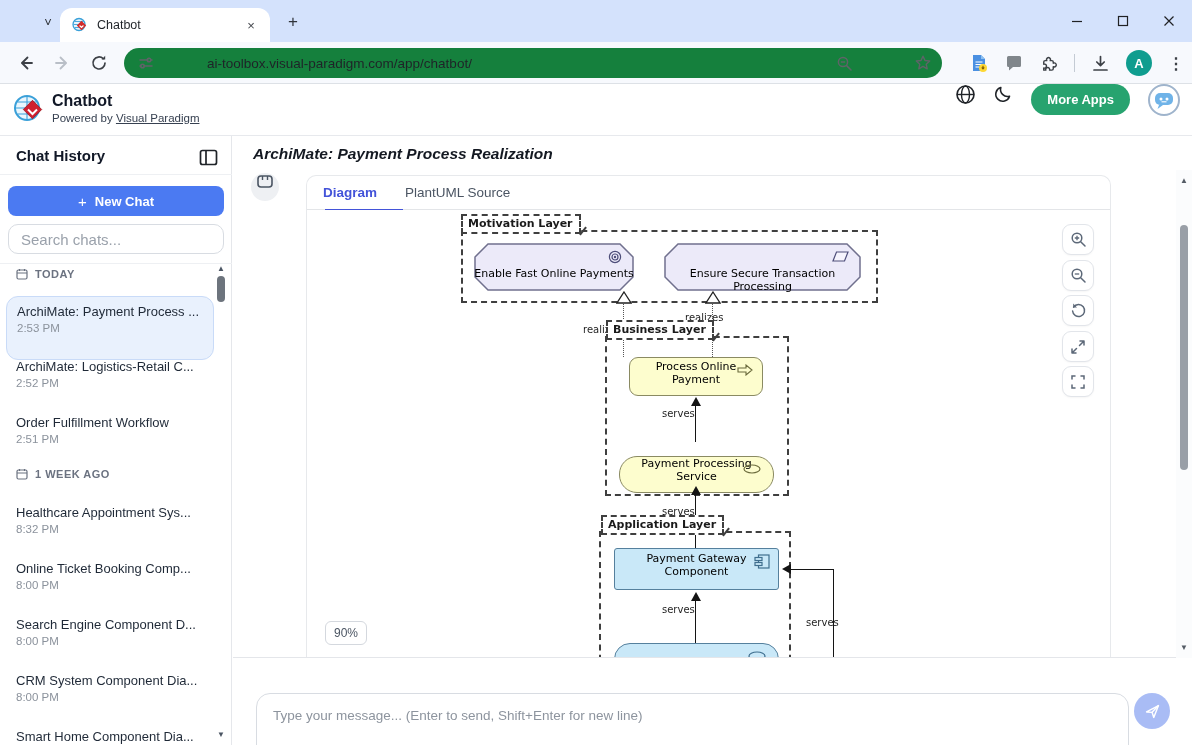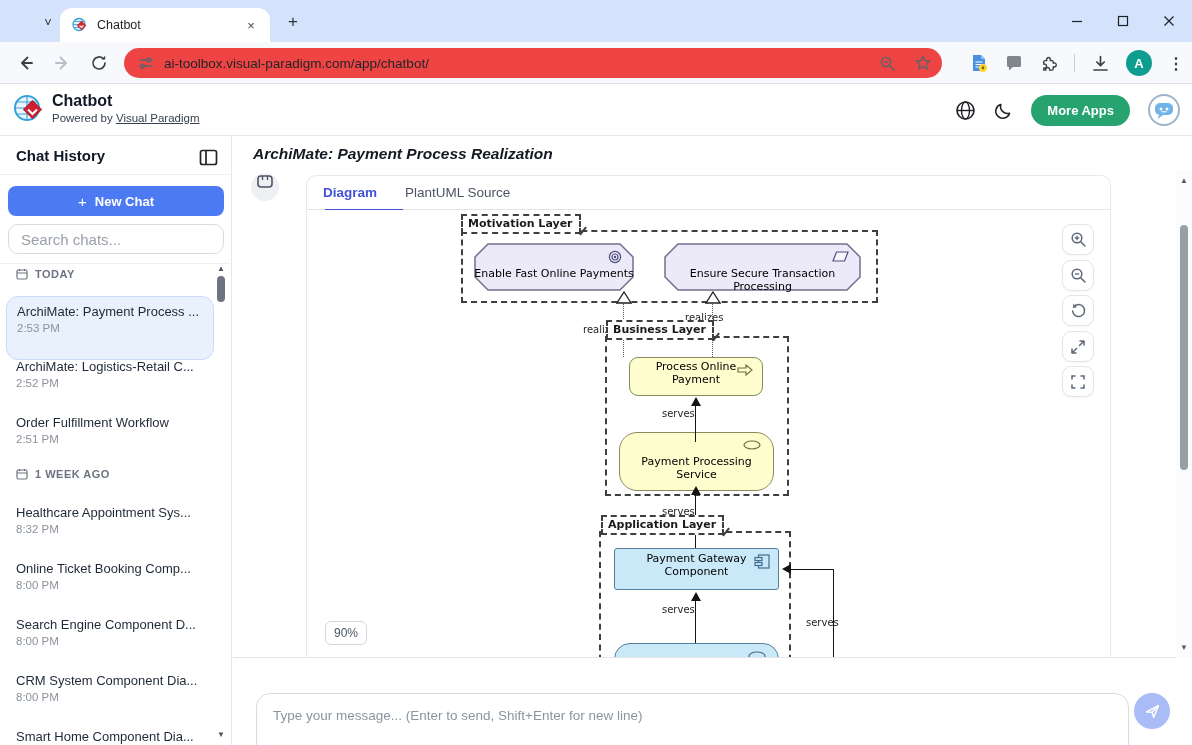--- a/index.html
+++ b/index.html
@@ -13,32 +13,32 @@
   .browser-tab { position:absolute; left:60px; top:8px; width:210px; height:34px; background:#fff; border-radius:12px 12px 0 0; display:flex; align-items:center; padding:0 10px 0 12px; }
   .tab-title { flex:1; font-size:12.5px; color:#1f2328; margin-left:9px; white-space:nowrap; overflow:hidden; }
   .tab-close { width:18px; height:18px; border-radius:50%; display:flex; align-items:center; justify-content:center; font-size:13px; color:#44474d; }
   .new-tab-btn { position:absolute; left:282px; top:11px; width:22px; height:22px; display:flex; align-items:center; justify-content:center; font-size:17px; color:#30343a; }
   .win-controls { position:absolute; right:0; top:0; height:42px; display:flex; }
   .win-btn { width:46px; height:42px; display:flex; align-items:center; justify-content:center; color:#202124; }
 
   
   #btoolbar { position:absolute; left:0; top:42px; width:1192px; height:42px; background:#f7f9fd; border-bottom:1px solid #dde1e6; }
   .nav-ico { position:absolute; top:8px; width:26px; height:26px; display:flex; align-items:center; justify-content:center; }
-  .url-pill { position:absolute; left:124px; top:6px; width:818px; height:30px; background:#ef4444; border-radius:15px; display:flex; align-items:center; padding:0 10px 0 14px; }
+  .url-pill { position:absolute; left:124px; top:6px; width:818px; height:30px; background:#15803d; border-radius:15px; display:flex; align-items:center; padding:0 10px 0 14px;gap:43px; }
   .url-text { flex:1; font-size:13.5px; color:#1f2328; margin-left:10px; white-space:nowrap; overflow:hidden; }
   .ext-row { position:absolute; right:8px; top:6px; height:30px; display:flex; align-items:center; gap:16px; }
   .ext-divider { width:1px; height:18px; background:#c4cbd4; }
   .profile-avatar { width:26px; height:26px; border-radius:50%; background:#0f9d8f; color:#fff; font-size:13px; font-weight:bold; display:flex; align-items:center; justify-content:center; }
 
   
   #appheader { position:absolute; left:0; top:84px; width:1192px; height:52px; background:#fff; border-bottom:1px solid #e7e9ed; }
   .app-title { position:absolute; left:52px; top:8px; font-size:16px; font-weight:bold; color:#111827; }
   .powered { position:absolute; left:52px; top:28px; font-size:11.5px; color:#374151; }
   .powered a { color:#374151; }
-  .hdr-right { position:absolute; right:12px; top:0; height:52px; display:flex; align-items:center; gap:18px; }
+  .hdr-right { position:absolute; right:12px; top:0; height:52px; display:flex; align-items:flex-start; gap:18px; }
   .more-apps { background:#27a36f; color:#fff; font-size:13px; font-weight:bold; border:none; border-radius:16px; height:31px; padding:0 16px; display:flex; align-items:center; }
   .bot-avatar { width:32px; height:32px; border-radius:50%; border:2px solid #9fb4cc; background:#fff; display:flex; align-items:center; justify-content:center; }
 
   
   #sidebar { position:absolute; left:0; top:136px; width:232px; height:609px; background:#fff; border-right:1px solid #e5e7eb; }
   .sb-title { position:absolute; left:16px; top:11px; font-size:15px; font-weight:bold; color:#111827; }
   .sb-toggle { position:absolute; left:197px; top:10px; width:22px; height:22px; display:flex; align-items:center; justify-content:center; }
   .sb-hdr-line { position:absolute; left:0; top:38px; width:232px; border-top:1px solid #eef0f3; }
   .new-chat { position:absolute; left:8px; top:50px; width:216px; height:30px; background:#4b7af2; border:none; border-radius:8px; color:#fff; font-size:13px; font-weight:bold; display:flex; align-items:center; justify-content:center; gap:8px; }
   .new-chat .plus { font-size:15px; font-weight:normal; }
@@ -379,21 +379,21 @@
       <div class="grp" style="left:298px;top:126px;width:184px;height:160px"></div>
 
       <div class="biz-el" style="left:322px;top:147px;width:134px;height:39px;border-radius:9px">
         <span class="el-icon" style="right:9px;top:6px">
             <svg width="16" height="12" viewBox="0 0 16 12">
               <polygon points="1,4 9,4 9,1 15,6 9,11 9,8 1,8" fill="#fdfdce" stroke="#6b6b3c" stroke-width="1.1"></polygon>
             </svg>
           </span>
         <span>Process Online Payment</span>
       </div>
-      <div class="biz-el" style="left:312px;top:222px;width:155px;height:59px;border-radius:18px">
+      <div class="biz-el" style="left:312px;top:246px;width:155px;height:37px;border-radius:18px">
         <span class="el-icon" style="right:12px;top:7px">
             <svg width="18" height="10" viewBox="0 0 18 10">
               <ellipse cx="9" cy="5" rx="8" ry="4" fill="none" stroke="#6b6b3c" stroke-width="1.2"></ellipse>
             </svg>
           </span>
         <span>Payment Processing Service</span>
       </div>
 
       <div class="arr-up" style="left:384px;top:187px"></div>
       <div class="vline" style="left:388px;top:195px;height:37px"></div>

